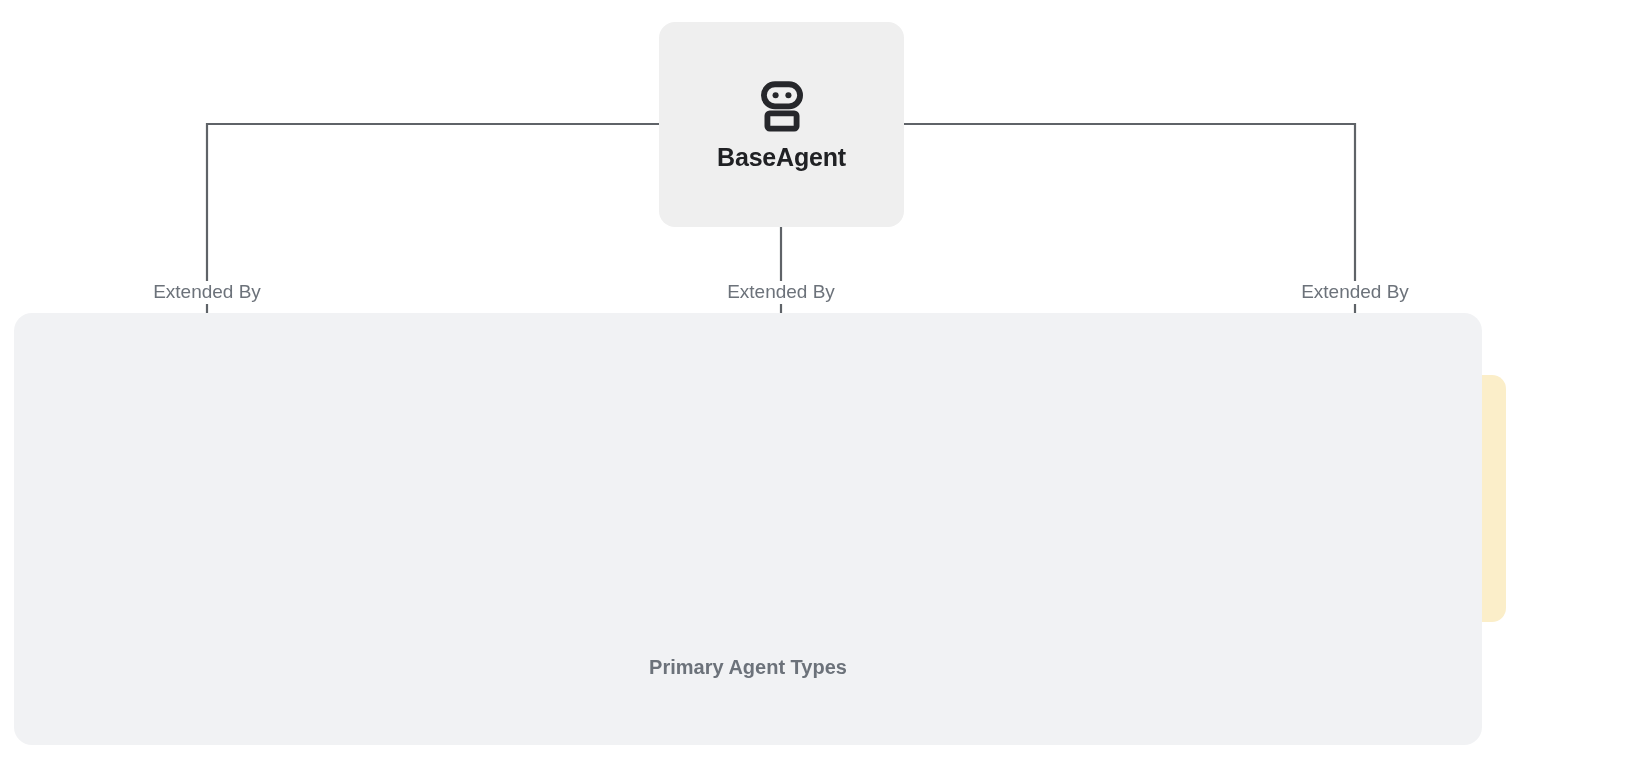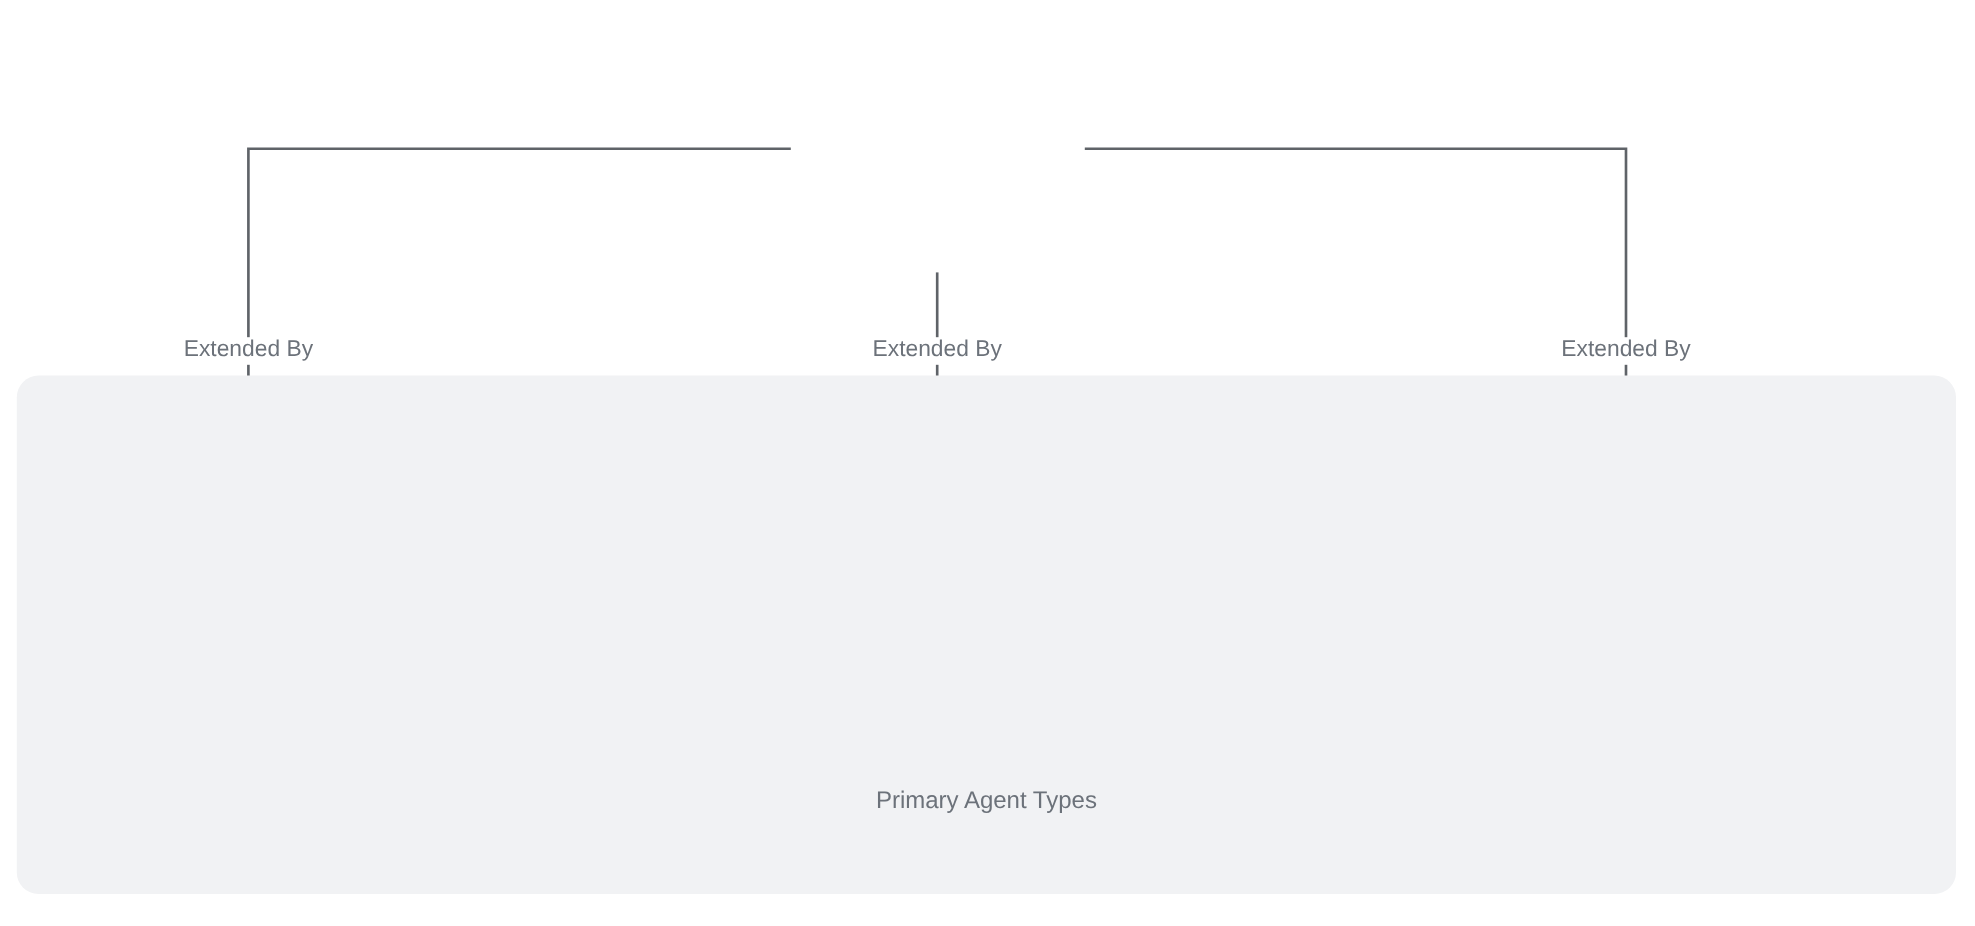--- a/index.html
+++ b/index.html
@@ -75,25 +75,26 @@
   }
   .edge-label.lbl-left  { left: 207px;  top: 269px; }
   .edge-label.lbl-mid   { left: 781px;  top: 269px; }
   .edge-label.lbl-right { left: 1355px; top: 269px; }
 
   
   #group-container {
     position: absolute;
     left: 14px;
     top: 313px;
-    width: 1616px;
+    width: 1468px;
     height: 432px;
     background: #f1f2f4;
     border-radius: 18px;
     z-index: 2;
+    font-weight: bold;
   }
   #group-caption {
     position: absolute;
     left: 0;
     right: 0;
     top: 342px;
     text-align: center;
     font-size: 20px;
     color: #6c727a;
     line-height: 1.2;
@@ -184,20 +185,29 @@
       </marker>
     </defs>
 
     <path d="M 659 124 L 207 124 L 207 357" fill="none" stroke="#5f6368" stroke-width="2.2" marker-end="url(#arrowhead)"></path>
 
     <path d="M 781 227 L 781 357" fill="none" stroke="#5f6368" stroke-width="2.2" marker-end="url(#arrowhead)"></path>
 
     <path d="M 904 124 L 1355 124 L 1355 357" fill="none" stroke="#5f6368" stroke-width="2.2" marker-end="url(#arrowhead)"></path>
   </svg>
 
+  <div id="base-agent">
+    <svg class="robot-icon" viewBox="0 0 48 48" fill="none">
+      <rect x="8.5" y="4.5" width="31" height="19" rx="9.5" stroke="#26272b" stroke-width="5"></rect>
+      <circle cx="18.5" cy="14" r="2.6" fill="#26272b"></circle>
+      <circle cx="29.5" cy="14" r="2.6" fill="#26272b"></circle>
+      <rect x="11.5" y="29.5" width="25" height="13" rx="2" stroke="#26272b" stroke-width="5"></rect>
+    </svg>
+    <div class="node-title">BaseAgent</div>
+  </div>
 
   <div class="edge-label lbl-left">Extended By</div>
   <div class="edge-label lbl-mid">Extended By</div>
   <div class="edge-label lbl-right">Extended By</div>
 
   <div id="group-container">
     <div id="group-caption">Primary Agent Types</div>
   </div>
 
   <div class="category" id="cat-llm">

